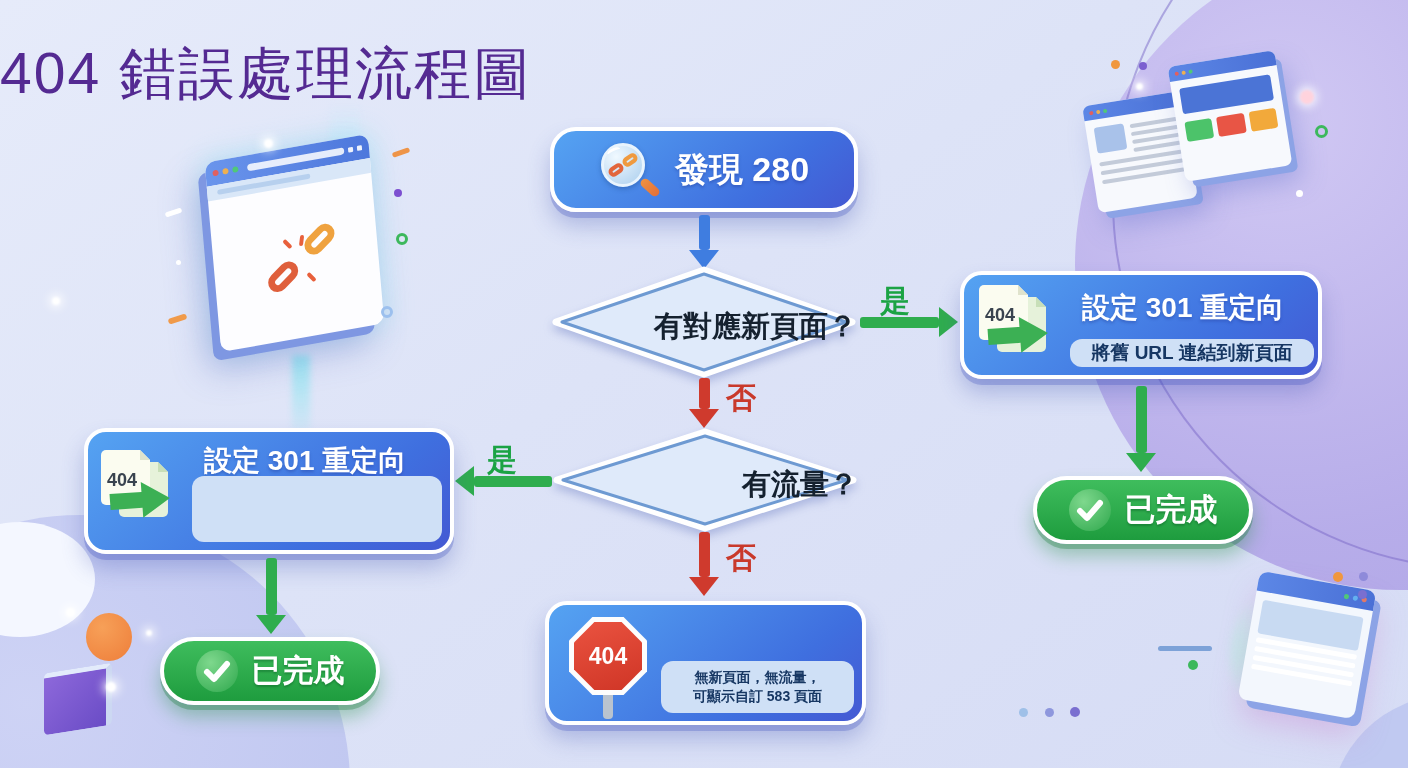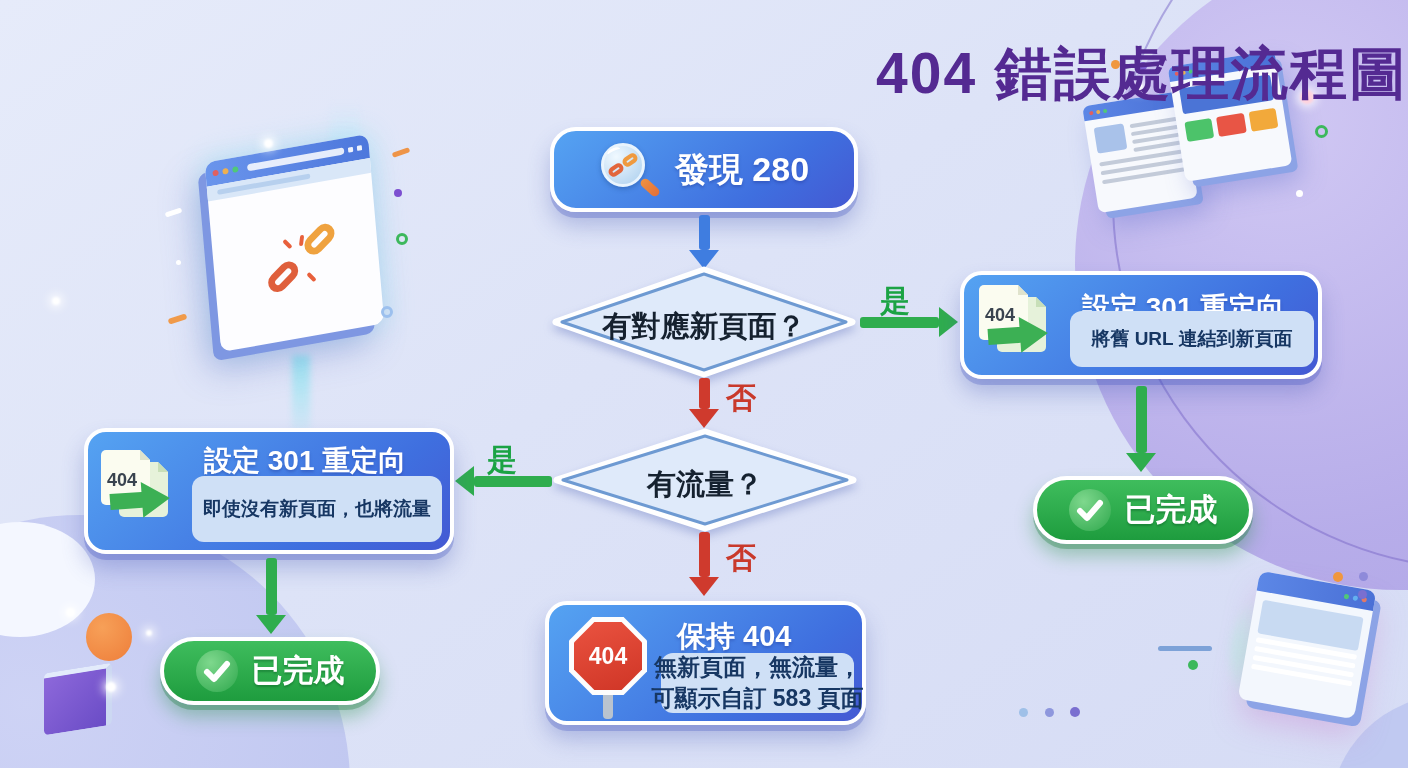--- a/index.html
+++ b/index.html
@@ -81,22 +81,22 @@
 
   
   .orange-ball { position:absolute; left:86px; top:613px; width:46px; height:48px; border-radius:50%;
                  background:radial-gradient(circle at 35% 30%, #f7a058, #ee7e3a); }
   .cube { position:absolute; left:44px; top:668px; width:68px; height:62px; border-radius:5px;
           background:linear-gradient(135deg,#8d68da,#6a4cc6); transform:skewY(-9deg);
           border-top:5px solid #e3ebfb; border-right:6px solid #ccd8f2; }
   .cube-spark { left:106px; top:682px; width:10px; height:10px; background:#fff; }
 
   
-  .title { position:absolute; left:0; right:0; top:36px; text-align:right;
-           font-size:57px; font-weight:700; color:#542a92; letter-spacing:2px; white-space:nowrap; }
+  .title { position:absolute; left:0; right:0; top:36px; text-align:left;
+           font-size:57px; font-weight:400; color:#542a92; letter-spacing:2px; white-space:nowrap; }
 
   .node { position:absolute; border-radius:22px; border:4px solid #ffffff;
           background:linear-gradient(140deg,#55a3f2 0%,#3f6fdf 70%,#4459d3 100%);
           box-shadow:0 6px 0 rgba(60,80,190,.28), 0 14px 22px rgba(70,90,180,.32); }
   .node-title { position:absolute; color:#fff; font-weight:900; white-space:nowrap;
                 text-shadow:0 2px 3px rgba(30,50,140,.35); }
   .substrip { position:absolute; background:#cfe0f6; border-radius:12px; color:#173763;
               font-weight:700; display:flex; flex-direction:column; justify-content:center;
               align-items:center; text-align:center; line-height:1.35; }
   .substrip span { white-space:nowrap; }
@@ -113,21 +113,21 @@
   .mag .hl { position:absolute; left:8px; top:7px; width:14px; height:8px; border-radius:50%;
              border-top:3px solid #fff; transform:rotate(-25deg); }
   .mag .handle { position:absolute; left:40px; top:42px; width:22px; height:9px; border-radius:5px;
                  background:linear-gradient(90deg,#ef9140,#e2703a); transform:rotate(42deg); }
   .mag .mlink { position:absolute; width:16px; height:10px; border-radius:6px; }
   .mag .mk1 { left:9px; top:24px; border:4px solid #e2663c; transform:rotate(-35deg); }
   .mag .mk2 { left:23px; top:14px; border:4px solid #ef9a3f; transform:rotate(-35deg); }
 
   
   .diamond { position:absolute; filter:drop-shadow(0 5px 5px rgba(80,100,180,.35)); }
-  .diamond-label { position:absolute; width:100%; text-align:center; font-size:29px; font-weight:900;
+  .diamond-label { position:absolute; width:100%; text-align:right; font-size:29px; font-weight:900;
                    color:#15212f; white-space:nowrap; }
 
   
   .arrow-v { position:absolute; display:flex; flex-direction:column; align-items:center; }
   .arrow-v .shaft { width:11px; flex:1; border-radius:3px; }
   .arrow-v .head { width:0; height:0; border-left:15px solid transparent; border-right:15px solid transparent; border-top:19px solid; }
   .arrow-h { position:absolute; display:flex; align-items:center; }
   .arrow-h .shaft { height:11px; flex:1; border-radius:3px; }
   .arrow-h .head-r { width:0; height:0; border-top:15px solid transparent; border-bottom:15px solid transparent; border-left:19px solid; }
   .arrow-h .head-l { width:0; height:0; border-top:15px solid transparent; border-bottom:15px solid transparent; border-right:19px solid; }
@@ -320,21 +320,21 @@
   <div class="node box-r">
     <svg class="pages" style="left:8px;top:6px" width="98" height="92" viewBox="0 0 98 92">
       <path d="M30 16 h34 l10 10 v40 a5 5 0 0 1 -5 5 h-39 a5 5 0 0 1 -5 -5 v-45 a5 5 0 0 1 5 -5 z" fill="#e6f2da"></path>
       <path d="M64 16 l10 10 h-10 z" fill="#c8dfb8"></path>
       <path d="M12 4 h34 l10 10 v40 a5 5 0 0 1 -5 5 h-39 a5 5 0 0 1 -5 -5 v-45 a5 5 0 0 1 5 -5 z" fill="#fbfcf0"></path>
       <path d="M46 4 l10 10 h-10 z" fill="#e0e3cc"></path>
       <text x="28" y="40" text-anchor="middle" font-size="18" font-weight="bold" fill="#39434f">404</text>
       <polygon points="16,46 48,46 48,36 76,54 48,72 48,62 16,62" fill="#3cb054" transform="rotate(-4 46 54)"></polygon>
     </svg>
     <div class="node-title" style="left:118px;top:14px;font-size:28px">設定 301 重定向</div>
-    <div class="substrip" style="left:106px;right:4px;bottom:8px;height:56px;font-size:19px">
+    <div class="substrip" style="left:106px;right:4px;bottom:8px;height:28px;font-size:19px">
       <span>將舊 URL 連結到新頁面</span>
     </div>
   </div>
 
   <div class="arrow-v c-green" style="left:1126px;top:386px;height:86px">
     <div class="shaft"></div>
       <div class="head"></div>
   </div>
 
   <div class="pill" style="left:1033px;top:476px">
@@ -370,21 +370,20 @@
     <svg class="pages" style="left:6px;top:14px" width="98" height="92" viewBox="0 0 98 92">
       <path d="M30 16 h34 l10 10 v40 a5 5 0 0 1 -5 5 h-39 a5 5 0 0 1 -5 -5 v-45 a5 5 0 0 1 5 -5 z" fill="#e6f2da"></path>
       <path d="M64 16 l10 10 h-10 z" fill="#c8dfb8"></path>
       <path d="M12 4 h34 l10 10 v40 a5 5 0 0 1 -5 5 h-39 a5 5 0 0 1 -5 -5 v-45 a5 5 0 0 1 5 -5 z" fill="#fbfcf0"></path>
       <path d="M46 4 l10 10 h-10 z" fill="#e0e3cc"></path>
       <text x="28" y="40" text-anchor="middle" font-size="18" font-weight="bold" fill="#39434f">404</text>
       <polygon points="16,46 48,46 48,36 76,54 48,72 48,62 16,62" fill="#3cb054" transform="rotate(-4 46 54)"></polygon>
     </svg>
     <div class="node-title" style="left:116px;top:10px;font-size:28px">設定 301 重定向</div>
     <div class="substrip" style="left:104px;right:8px;bottom:8px;height:66px;font-size:19px">
-      <span>即使沒有新頁面，也將流量</span>
     </div>
   </div>
 
   <div class="arrow-v c-green" style="left:256px;top:558px;height:76px">
     <div class="shaft"></div>
       <div class="head"></div>
   </div>
 
   <div class="pill" style="left:160px;top:637px">
     <div class="check">
@@ -402,20 +401,19 @@
   <div class="lbl lbl-no" style="left:726px;top:538px">否</div>
 
   <div class="node box-b">
     <div class="stop">
       <div class="oct-outer"></div>
       <div class="oct">
           <span>404</span>
         </div>
       <div class="post"></div>
     </div>
-    <div class="node-title" style="left:128px;top:12px;font-size:29px">保持 404</div>
-    <div class="substrip" style="left:112px;right:8px;bottom:8px;height:60px;font-size:23px">
+    <div class="substrip" style="left:112px;right:8px;bottom:8px;height:52px;font-size:14px">
       <span>無新頁面，無流量，</span>
       <span>可顯示自訂 583 頁面</span>
     </div>
   </div>
 
 </div>
 
 </body></html>

